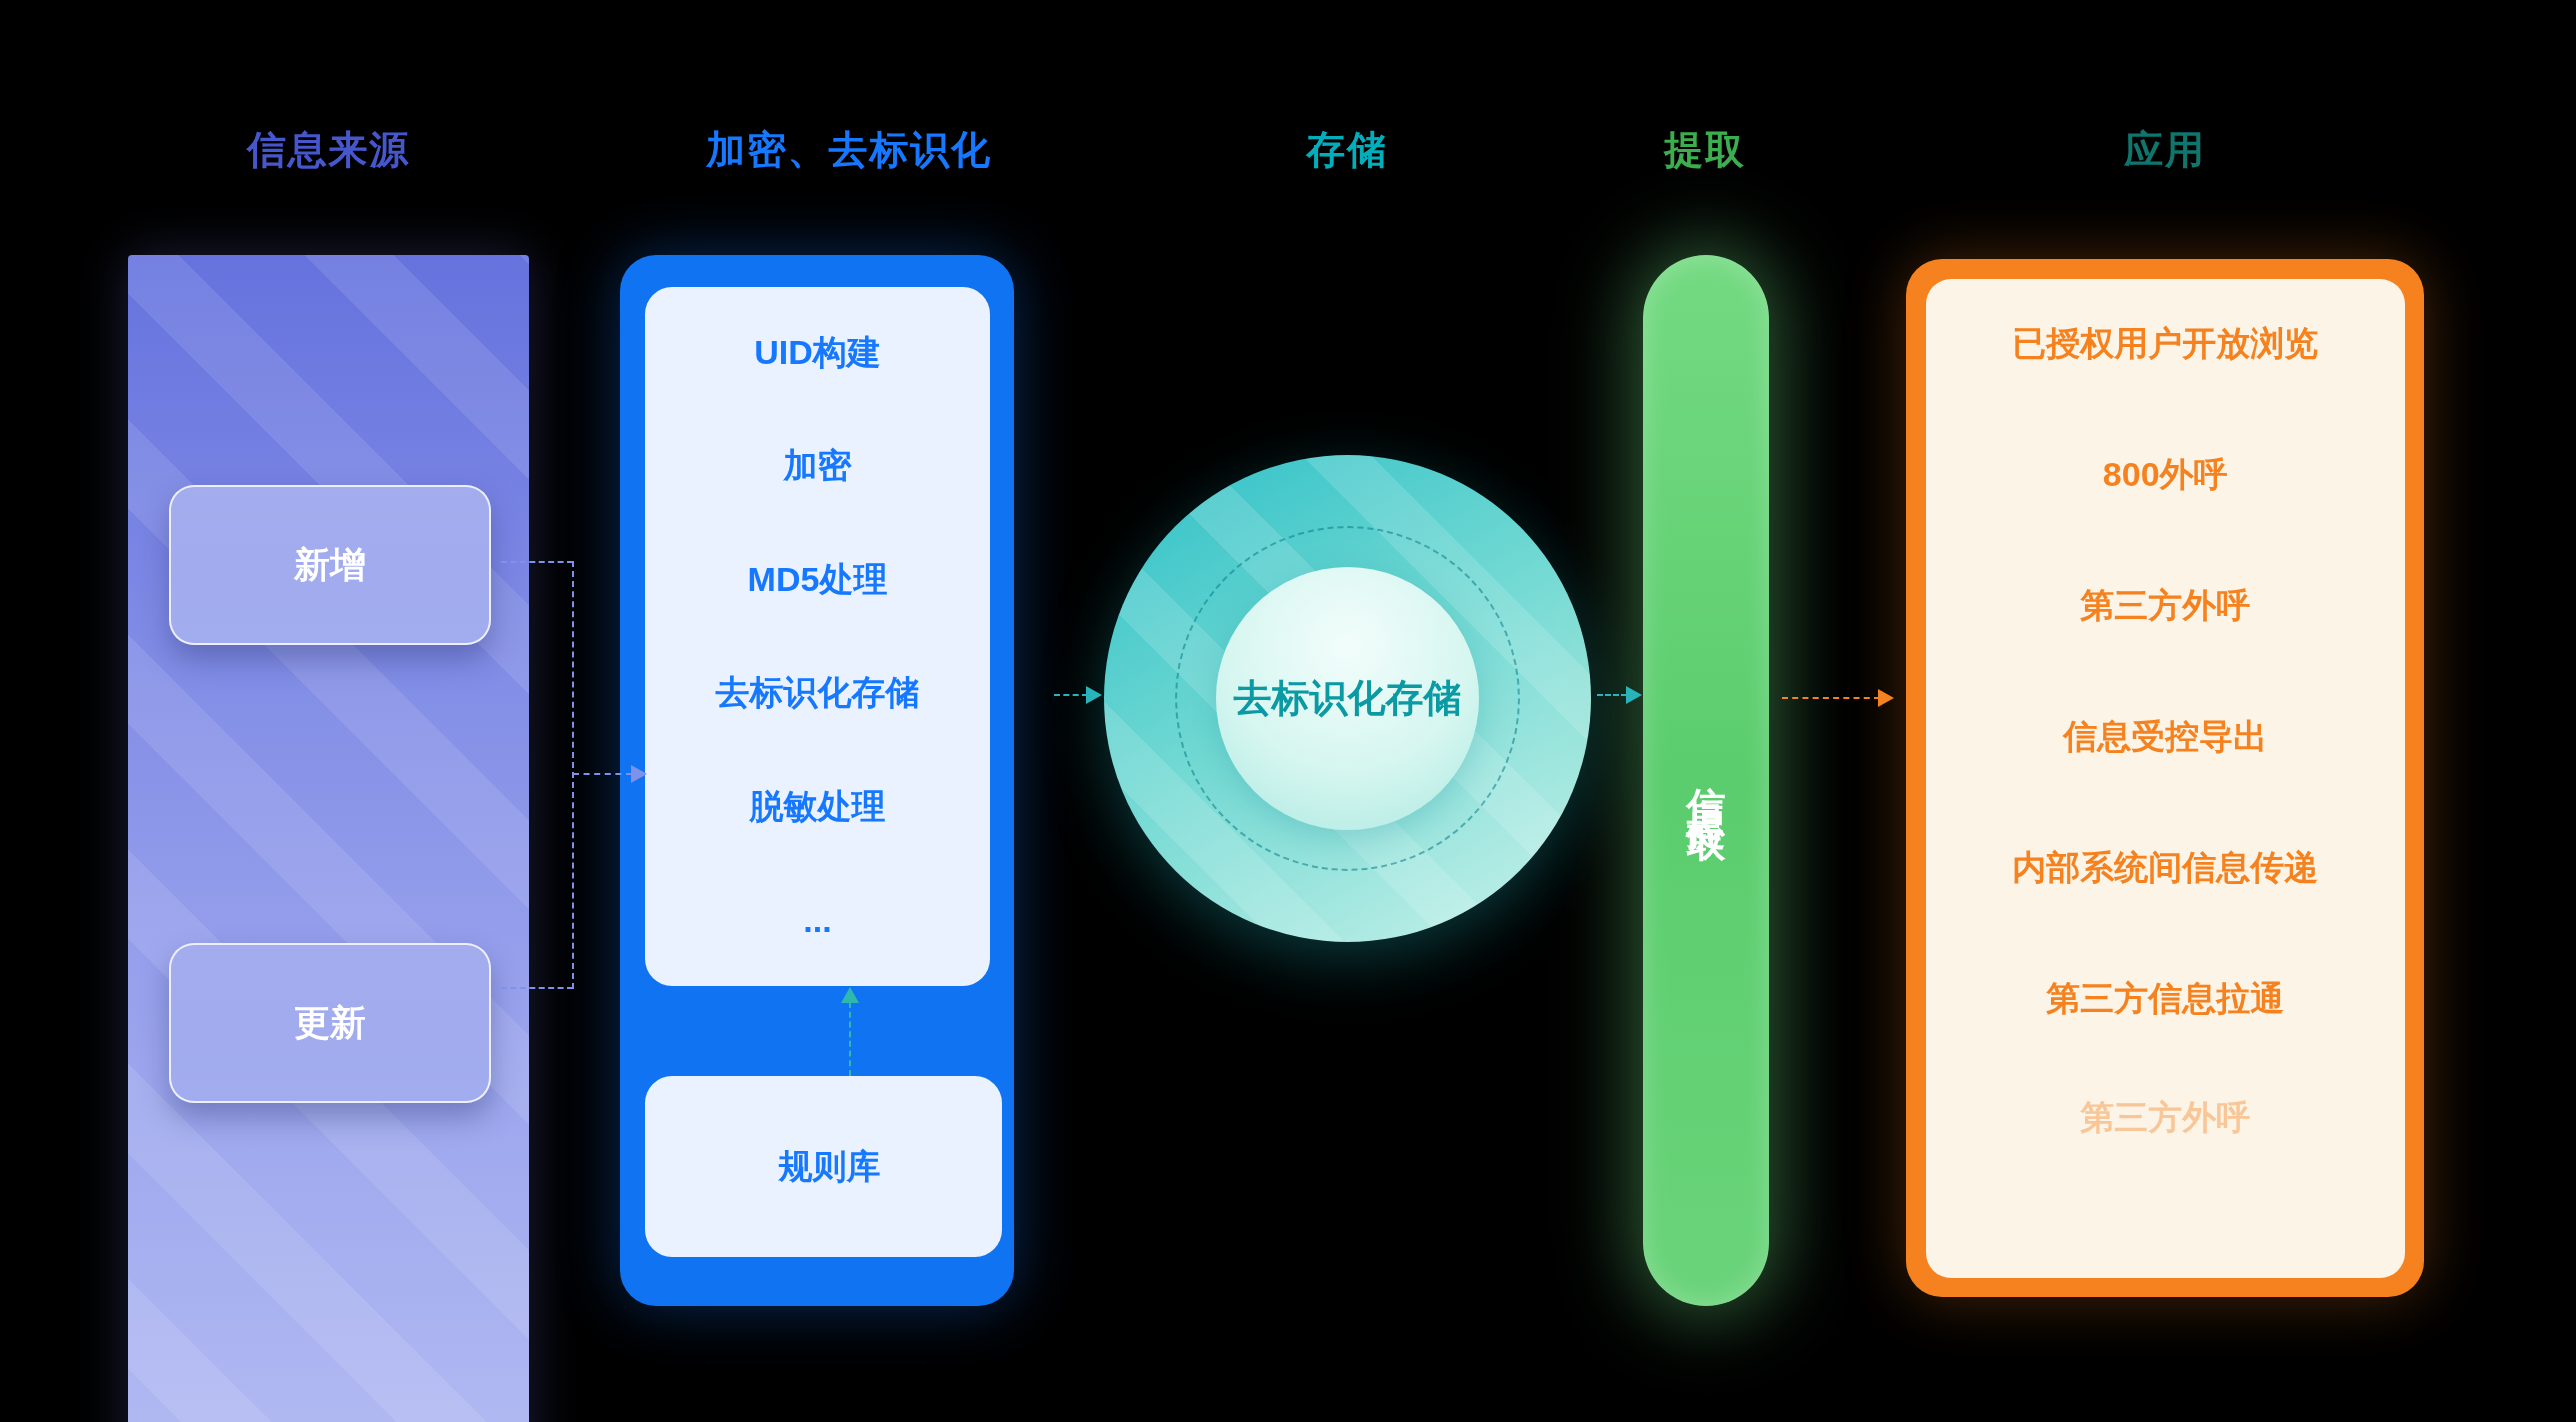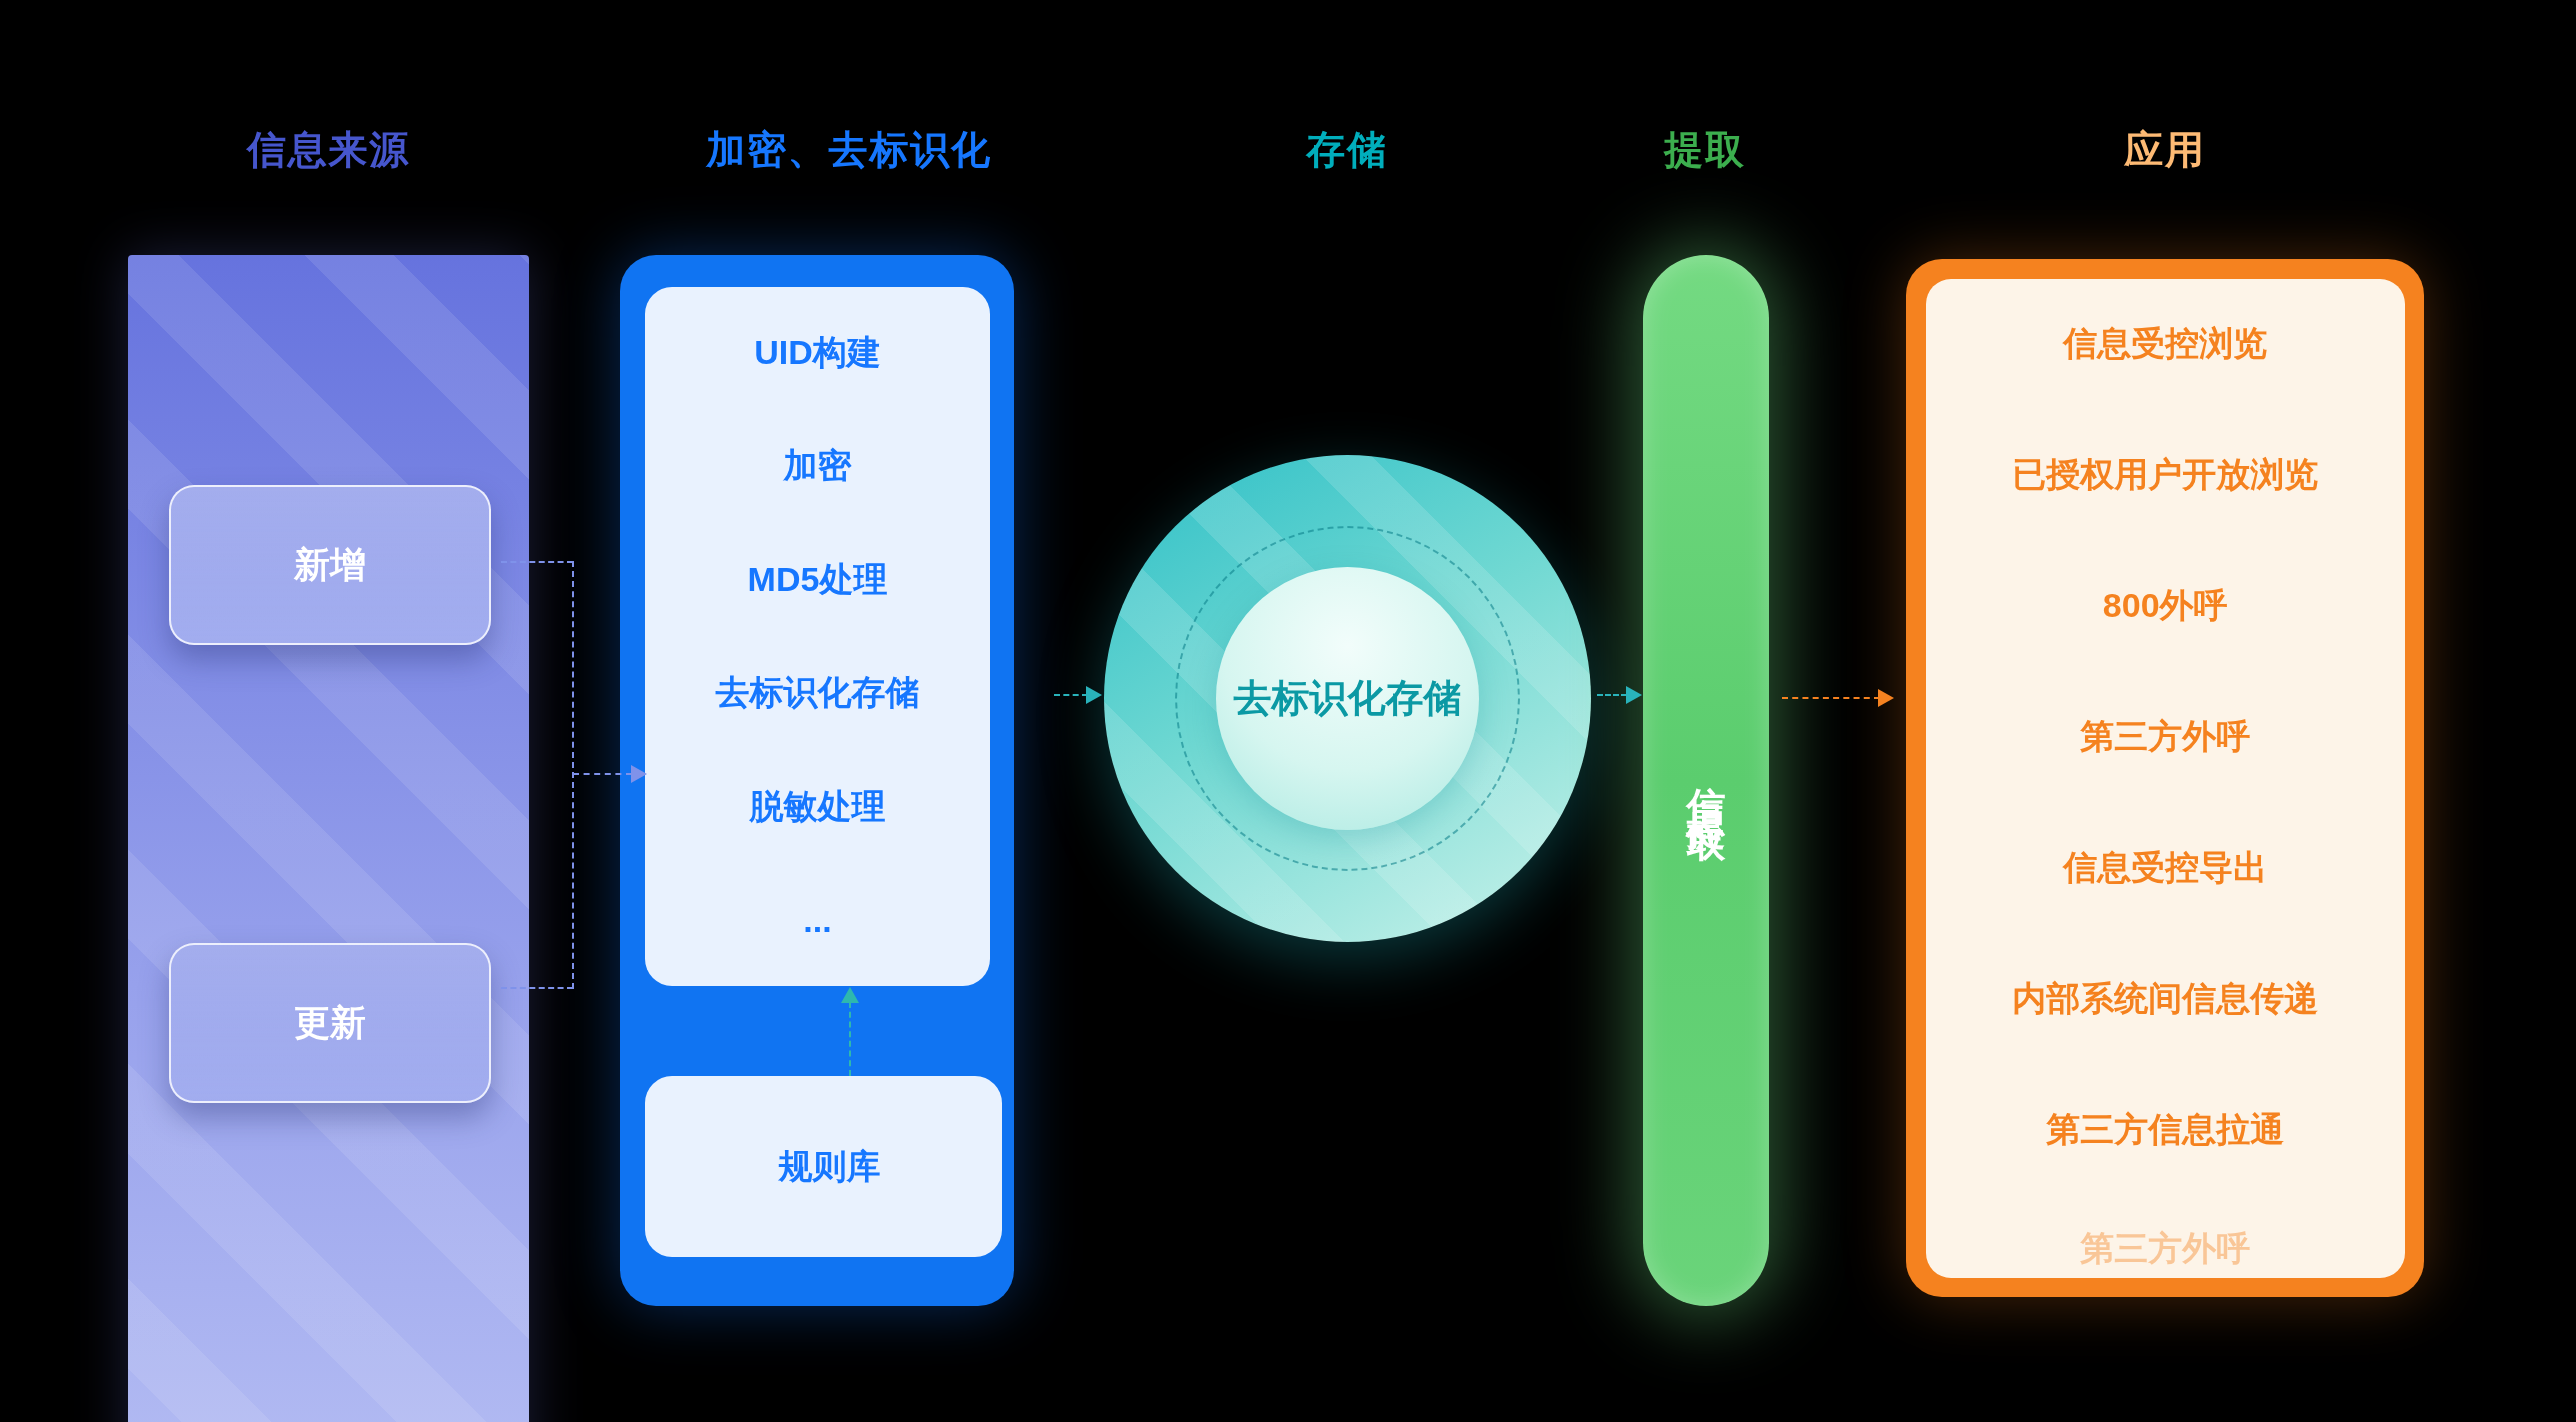--- a/index.html
+++ b/index.html
@@ -22,21 +22,21 @@
     top: 123px;
     font-size: 39px;
     font-weight: bold;
     text-align: center;
     letter-spacing: 1.8px;
   }
   .header-source      { left: 128px;  width: 401px; color: #4656cd; }
   .header-encryption  { left: 652px;  width: 394px; color: #1677ff; }
   .header-storage     { left: 1213px; width: 268px; color: #00aebc; }
   .header-extraction  { left: 1571px; width: 268px; color: #3cae4e; }
-  .header-application { left: 1906px; width: 518px; color: #fdba74; }
+  .header-application { left: 1906px; width: 518px; color: #0f766e; }
 
   
   .source-panel {
     position: absolute;
     left: 128px; top: 255px; width: 401px; height: 1328px;
     border-radius: 4px;
     background:
       repeating-linear-gradient(45deg, rgba(255,255,255,0.10) 0px, rgba(255,255,255,0.10) 63px, rgba(255,255,255,0) 63px, rgba(255,255,255,0) 152px),
       linear-gradient(180deg, #6673de 0%, #97a1ec 55%, #b9c1f4 100%);
     box-shadow: 0 0 54px rgba(110,125,230,0.25);
@@ -217,21 +217,20 @@
       <span>存储</span>
     </div>
   </div>
 
   <div class="extraction-bar">
     <div class="extraction-label">信息提取</div>
   </div>
 
   <div class="application-panel">
     <div class="application-inner">
-      <div class="app-item">信息受控浏览</div>
       <div class="app-item">已授权用户开放浏览</div>
       <div class="app-item">800外呼</div>
       <div class="app-item">第三方外呼</div>
       <div class="app-item">信息受控导出</div>
       <div class="app-item">内部系统间信息传递</div>
       <div class="app-item">第三方信息拉通</div>
       <div class="app-item-partial">第三方外呼</div>
     </div>
   </div>
 

